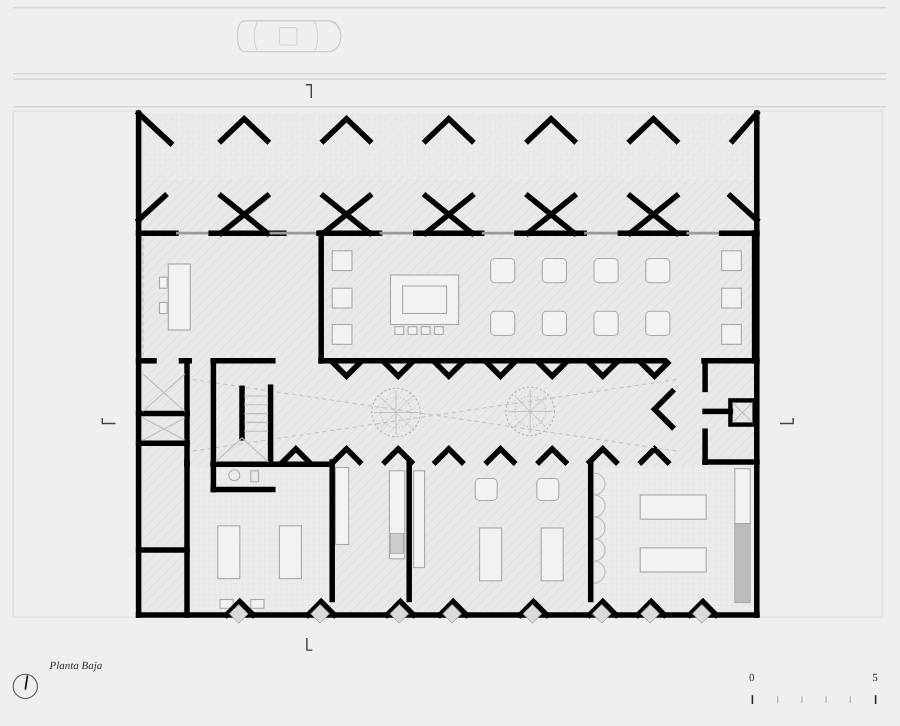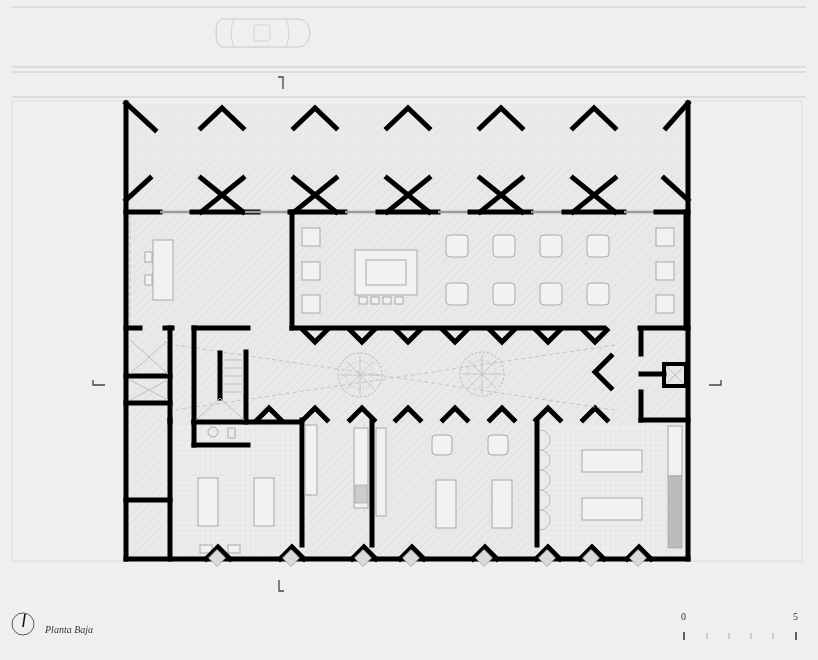--- a/index.html
+++ b/index.html
@@ -6,21 +6,21 @@
   body { width:818px; height:660px; position:relative; overflow:hidden; font-family:"Liberation Serif", serif; }
   #plan { position:absolute; left:0; top:0; width:818px; height:660px; }
   .wall { stroke:#000; stroke-width:5; fill:none; stroke-linecap:square; }
   .wall-thin { stroke:#000; stroke-width:4; fill:none; }
   .light { stroke:#bdbdbd; stroke-width:1; fill:none; }
   .furn { stroke:#a8a8a8; stroke-width:1; fill:#f2f2f2; }
   .glass { stroke:#9a9a9a; stroke-width:2.5; fill:none; }
   .dash { stroke:#c4c4c4; stroke-width:1; stroke-dasharray:4 3; fill:none; }
   .road { stroke:#d6d6d6; stroke-width:1.4; fill:none; }
   .mark { stroke:#444; stroke-width:1.3; fill:none; }
-  .label-title { position:absolute; left:45px; top:624px; font-style:italic; font-size:10px; color:#333; }
+  .label-title { position:absolute; left:45px; top:600px; font-style:italic; font-size:10px; color:#333; }
   .scale-num { position:absolute; top:611px; font-size:10px; color:#333; }
 </style>
 </head>
 <body>
 
 <svg id="plan" viewBox="0 0 818 660" xmlns="http://www.w3.org/2000/svg">
   <defs>
     <pattern id="hatch" width="6" height="6" patternUnits="userSpaceOnUse" patternTransform="rotate(45)">
       <rect width="6" height="6" fill="#e9e9e9"></rect>
       <line x1="0" y1="0" x2="0" y2="6" stroke="#d9d9d9" stroke-width="1"></line>

